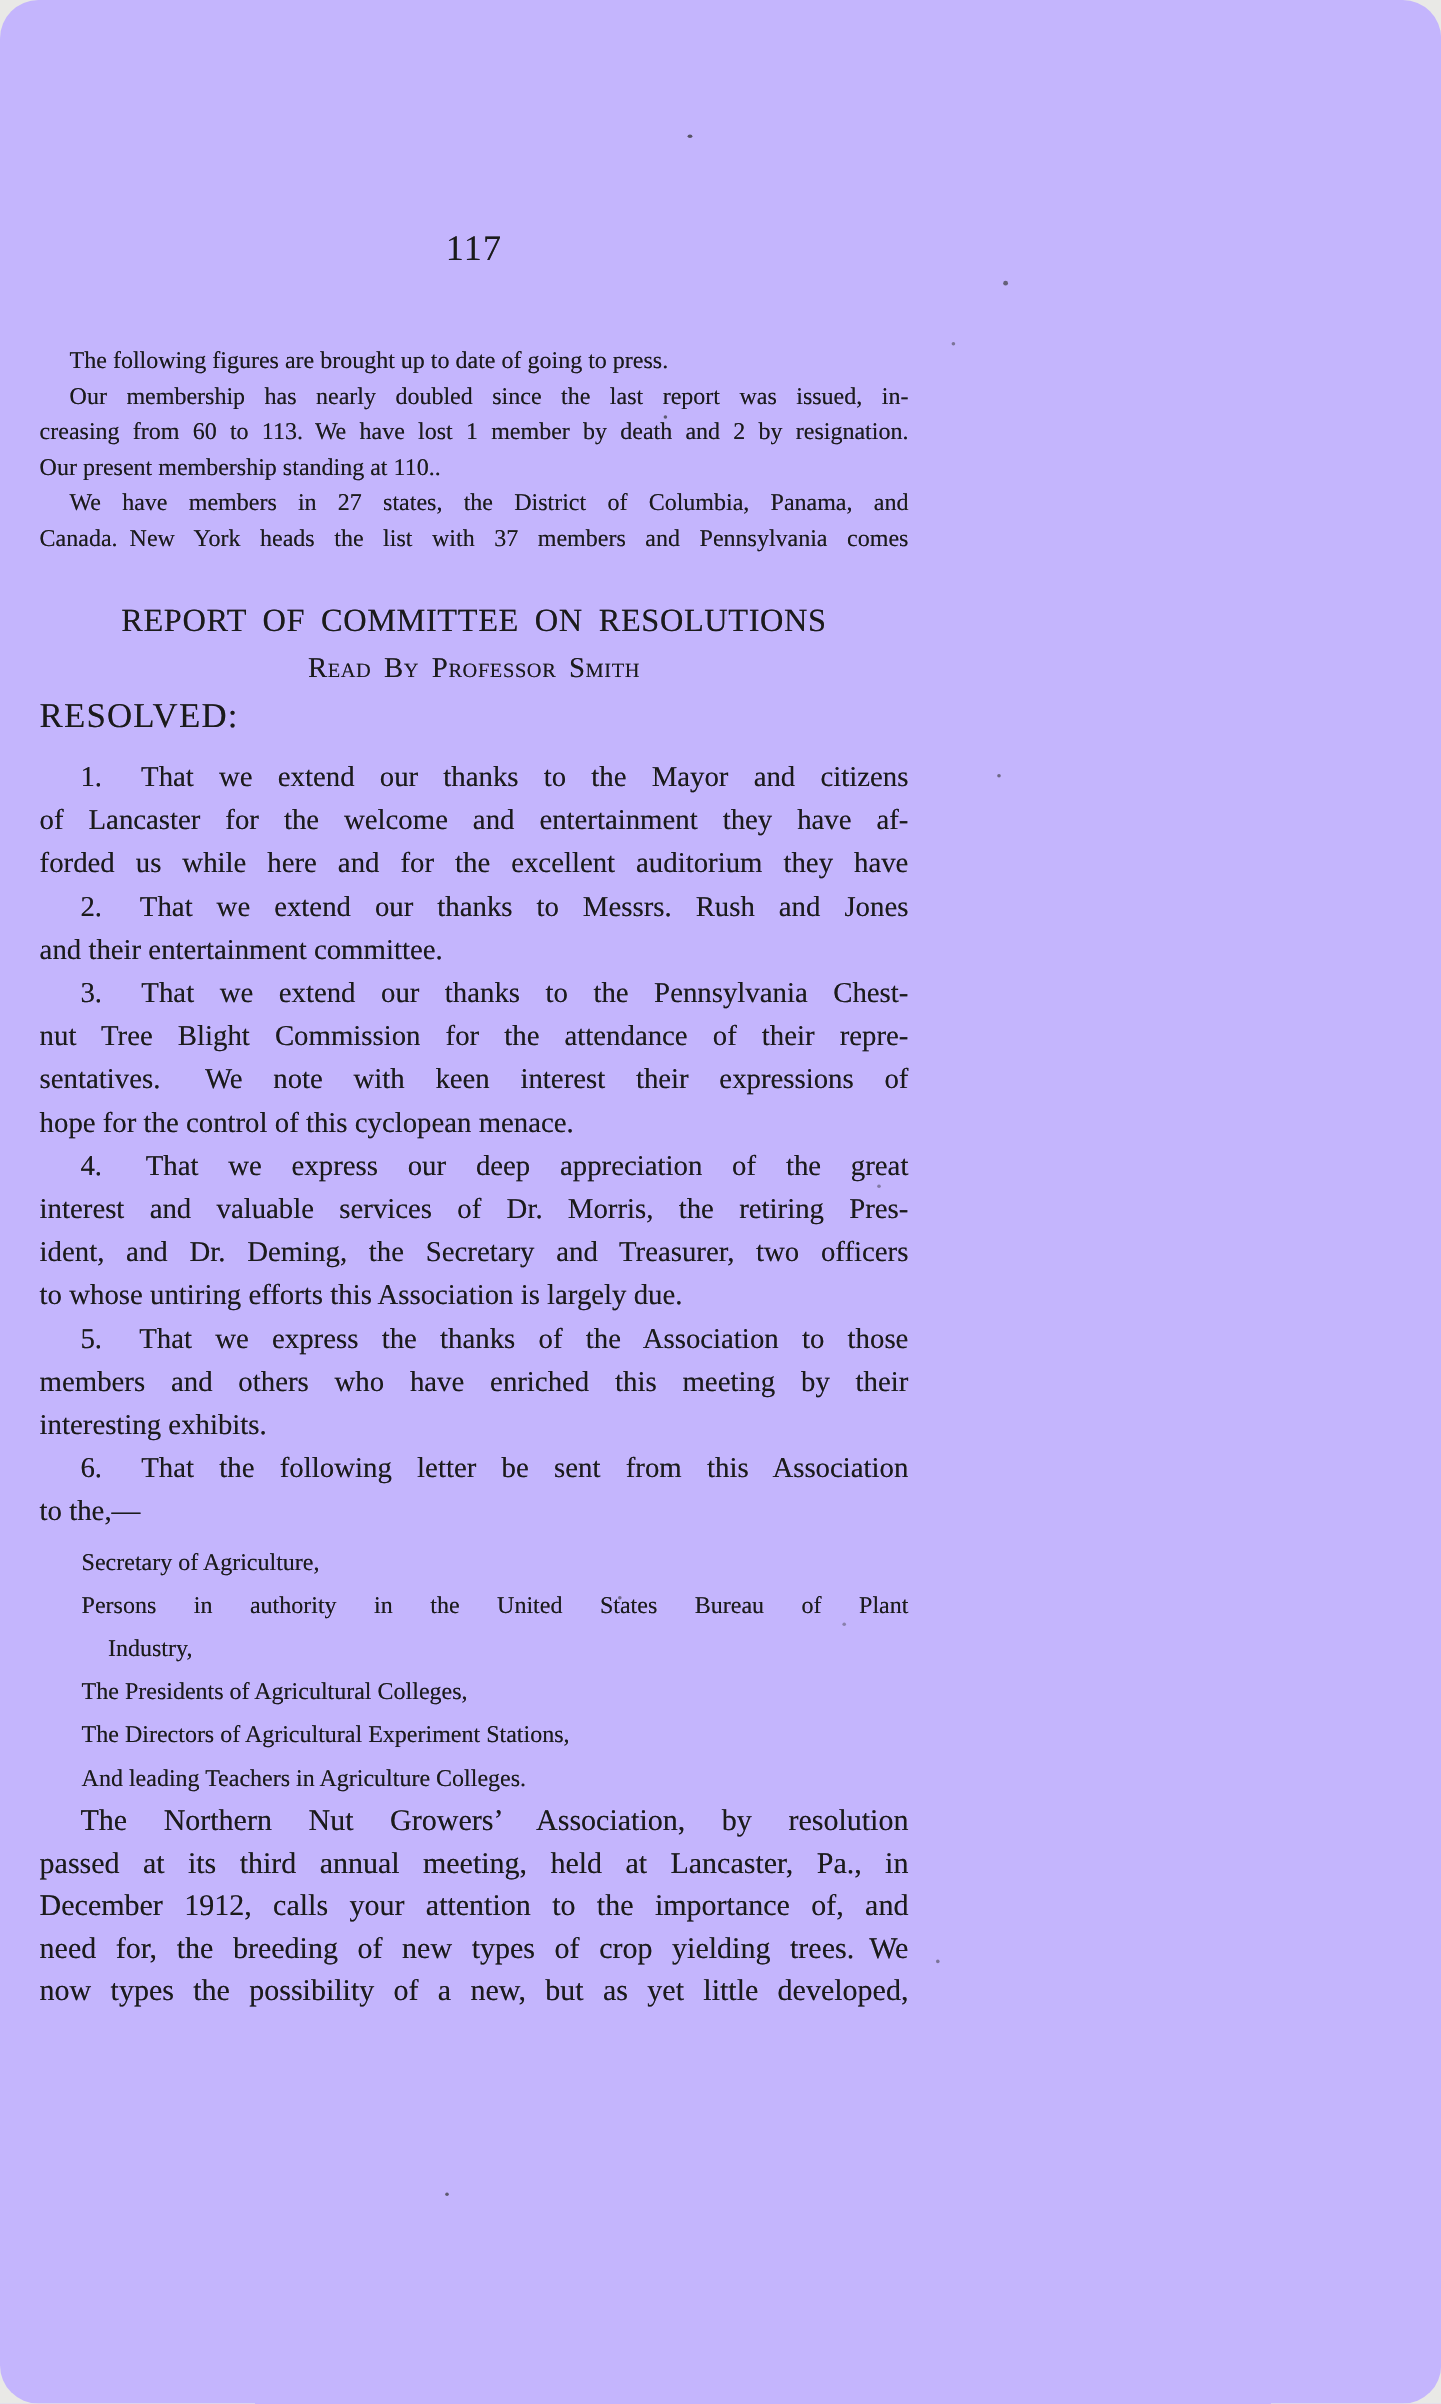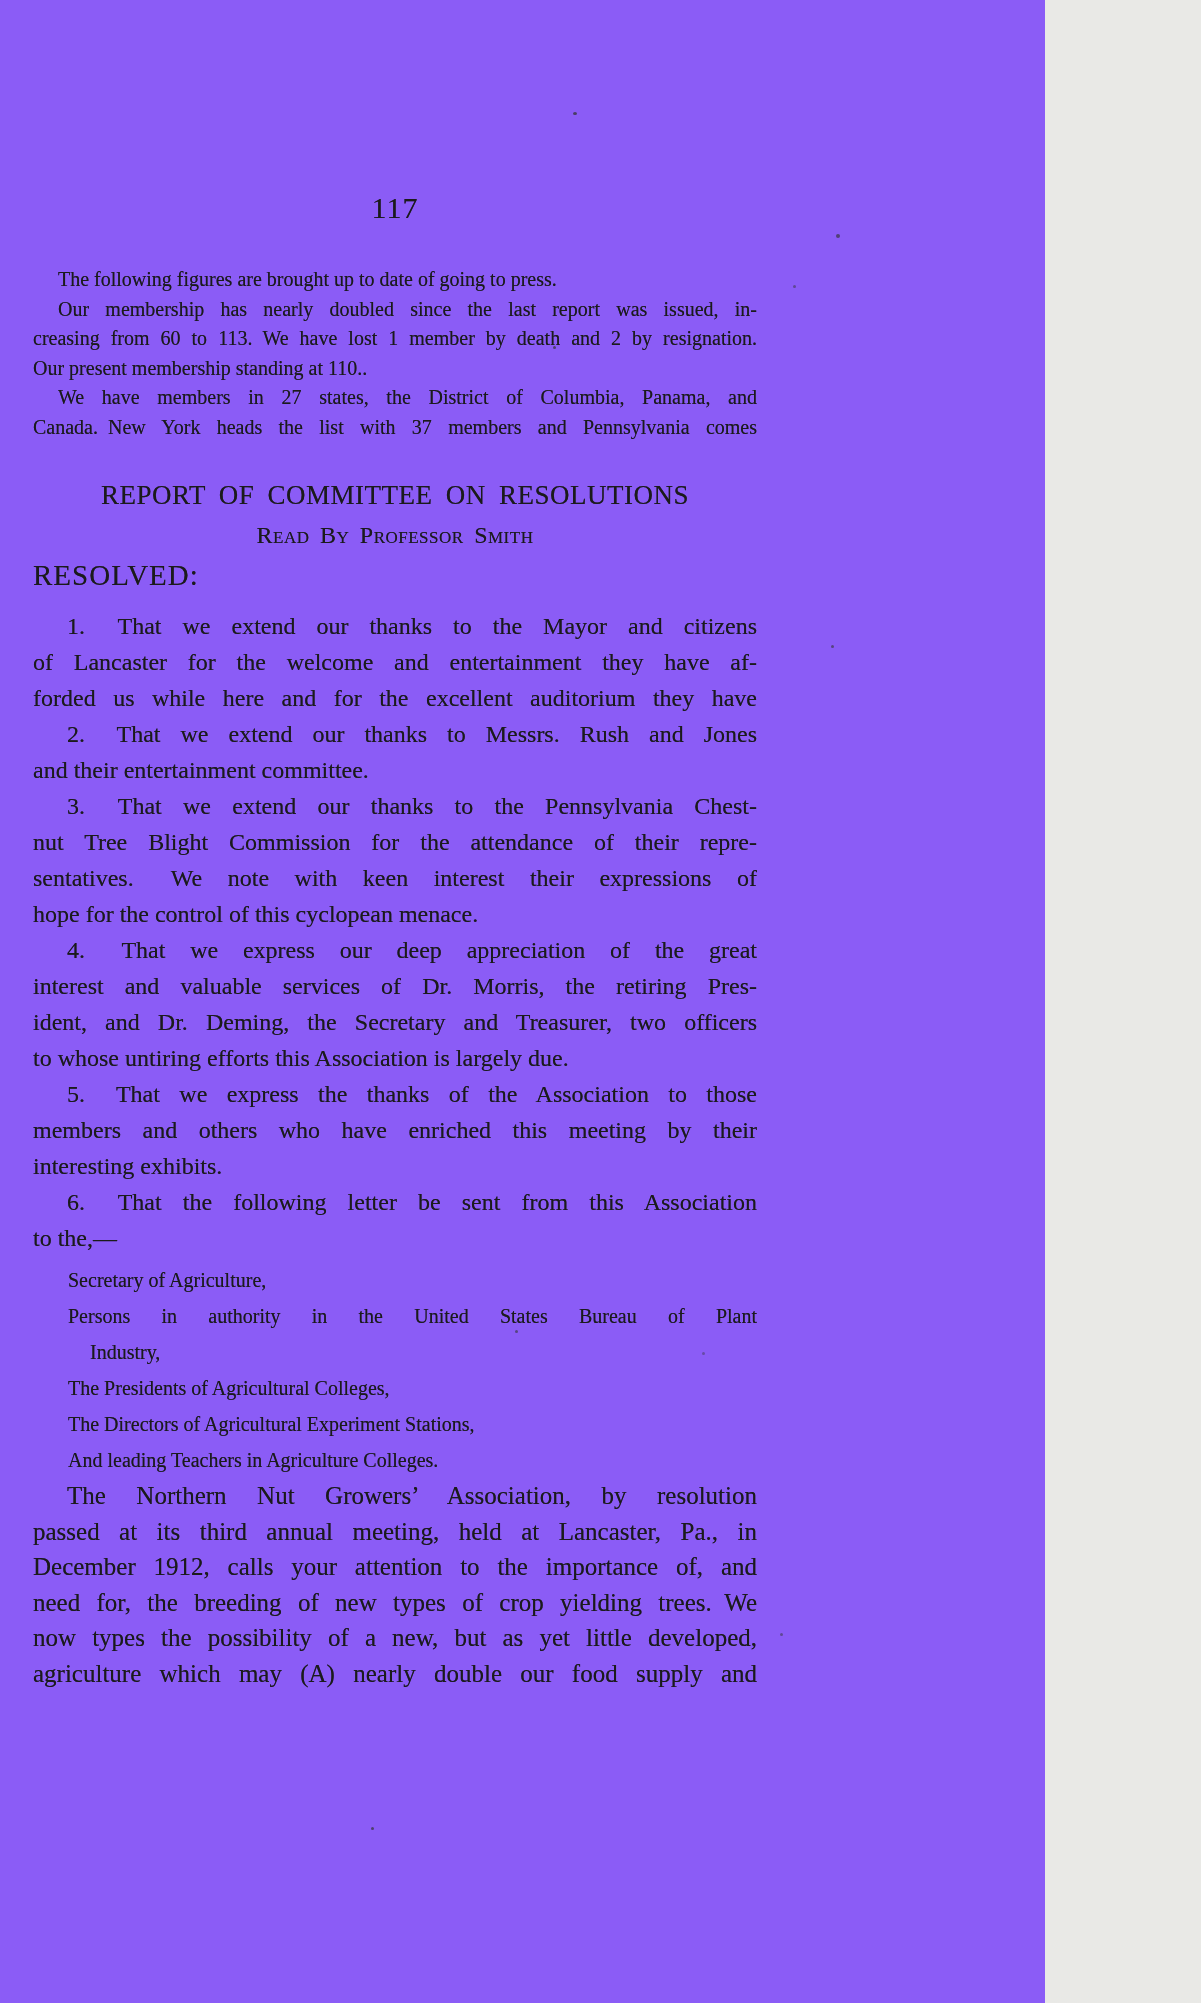--- a/index.html
+++ b/index.html
@@ -1,33 +1,34 @@
 <!DOCTYPE html>
 <html><head>
 <meta charset="utf-8">
 <style>
   html,body { margin:0; padding:0; background:#e9e9e6; }
   .page {
     position:relative;
-    width:1045px; height:2003px;
-    background:#8b5cf6;
+    width:1201px; height:2003px;
+    background:#c4b5fd;
     color:#1b1b1b;
     font-family:"Liberation Serif","DejaVu Serif",serif;
     overflow:hidden;
     text-shadow:0 0 0.45px rgba(10,10,10,0.55);
+    border-radius:32px;
   }
   .content { position:absolute; left:33px; top:0; width:724px; }
 
   .pagenum {
     margin:192px 0 0 0;
     font-size:30px; line-height:31px;
     text-align:center; letter-spacing:1px;
   }
 
-  .intro { margin-top:42px; font-size:20px; line-height:29.5px; }
+  .intro { margin-top:64px; font-size:20px; line-height:29.5px; }
   .intro-para .tline:first-child { text-indent:25px; }
 
   .heading {
     margin:36px 0 0 0; font-weight:normal;
     font-size:27px; line-height:34px;
     text-align:center; letter-spacing:0.5px; word-spacing:6px;
   }
   .byline {
     margin:8px 0 0 0; font-weight:normal;
     font-size:24px; line-height:30px;
@@ -133,21 +134,20 @@
         </div>
     </section>
 
     <section class="closing">
       <div class="para res-para">
           <div class="tline">The Northern Nut Growers’ Association, by resolution</div>
           <div class="tline">passed at its third annual meeting, held at Lancaster, Pa., in</div>
           <div class="tline">December 1912, calls your attention to the importance of, and</div>
           <div class="tline">need for, the breeding of new types of crop yielding trees. We</div>
           <div class="tline">now types the possibility of a new, but as yet little developed,</div>
-          <div class="tline">agriculture which may (A) nearly double our food supply and</div>
         </div>
     </section>
 
   </div>
 
   <div class="speck" style="left:573px;top:112px;width:4px;height:3px;opacity:.75"></div>
   <div class="speck" style="left:836px;top:234px;width:4px;height:4px;opacity:.65"></div>
   <div class="speck" style="left:793px;top:285px;width:3px;height:3px;opacity:.5"></div>
   <div class="speck" style="left:553px;top:346px;width:3px;height:3px;opacity:.7"></div>
   <div class="speck" style="left:831px;top:645px;width:3px;height:3px;opacity:.6"></div>

